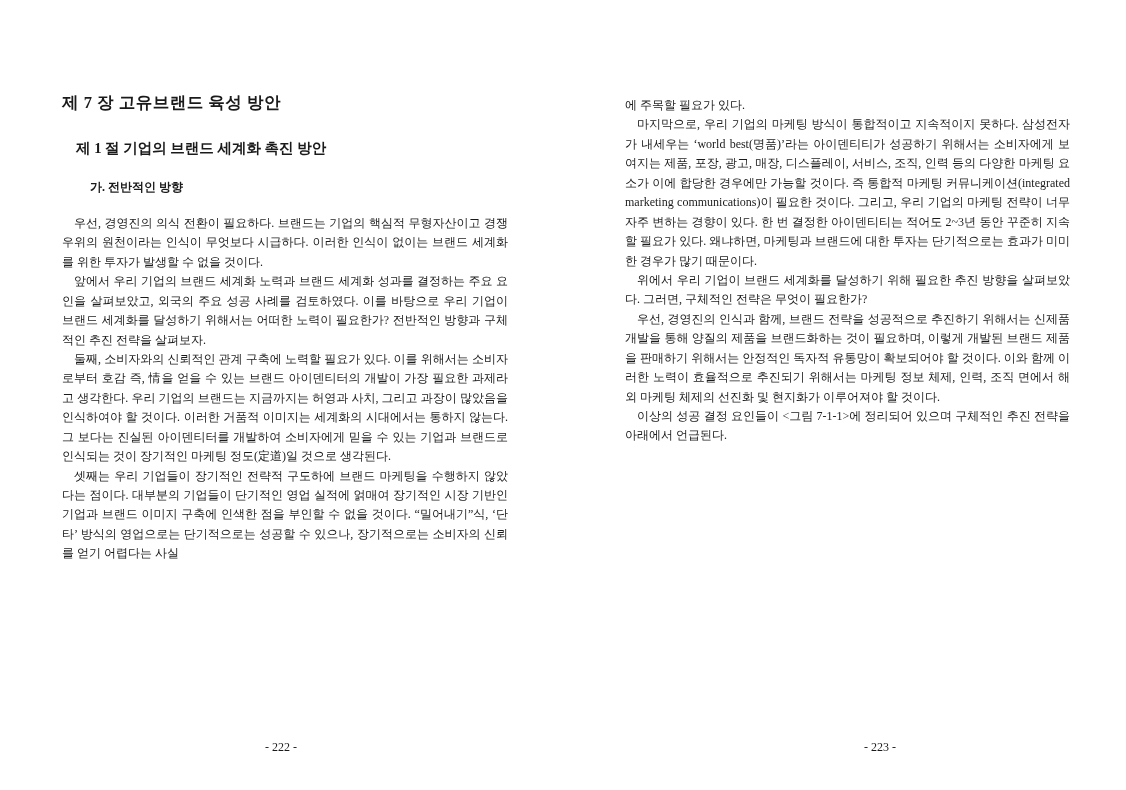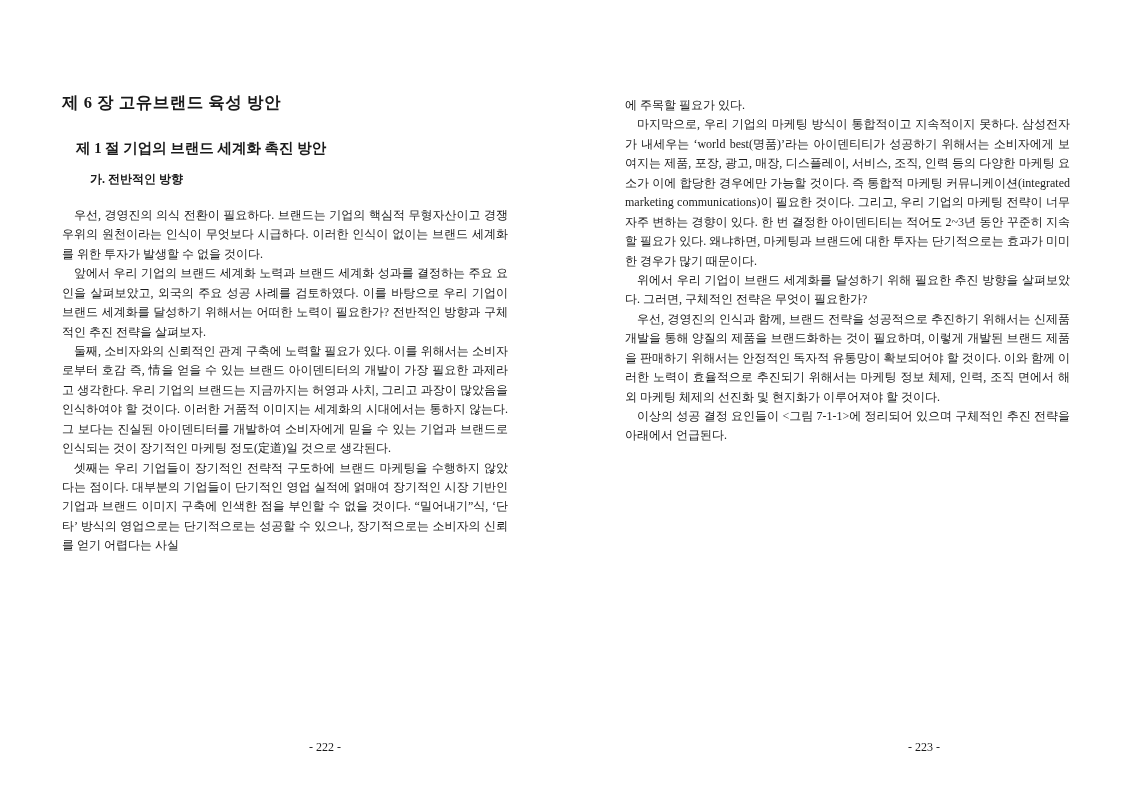--- a/index.html
+++ b/index.html
@@ -46,21 +46,21 @@
   .chapter-title {
     font-size: 16.5px;
     font-weight: bold;
     letter-spacing: 0.5px;
     margin: 0 0 26px 0;
     line-height: 1.3;
   }
   .section-title {
     font-size: 14.5px;
     font-weight: bold;
-    margin: 0 0 14px 0;
+    margin: 0 0 22px 0;
     padding-left: 14px;
     line-height: 1.3;
   }
   .subsection-title {
     font-size: 12.8px;
     font-weight: bold;
     margin: 0 0 20px 0;
     padding-left: 8px;
     line-height: 1.3;
   }
@@ -94,39 +94,39 @@
   .footer {
     position: absolute;
     bottom: 30px;
     left: 0;
     width: 1126px;
     height: 20px;
   }
   .folio {
     position: absolute;
     font-size: 12px;
-    text-align: right;
+    text-align: center;
     width: 120px;
   }
   .folio-left {
     left: 221px;
   }
   .folio-right {
     left: 820px;
   }
 </style>
 </head>
 <body>
 
 <div class="page">
 
   <div class="columns">
 
     <div class="col col-left">
-      <h1 class="chapter-title">제 6 장  고유브랜드 육성 방안</h1>
+      <h1 class="chapter-title">제 7 장  고유브랜드 육성 방안</h1>
       <h2 class="section-title">제 1 절  기업의 브랜드 세계화 촉진 방안</h2>
       <h4 class="item-title">가. 전반적인 방향</h4>
 
       <p class="body">우선, 경영진의 의식 전환이 필요하다. 브랜드는 기업의 핵심적 무형자산이고 경쟁우위의 원천이라는 인식이 무엇보다 시급하다. 이러한 인식이 없이는 브랜드 세계화를 위한 투자가 발생할 수 없을 것이다.</p>
       <p class="body first">앞에서 우리 기업의 브랜드 세계화 노력과 브랜드 세계화 성과를 결정하는 주요 요인을 살펴보았고, 외국의 주요 성공 사례를 검토하였다. 이를 바탕으로 우리 기업이 브랜드 세계화를 달성하기 위해서는 어떠한 노력이 필요한가? 전반적인 방향과 구체적인 추진 전략을 살펴보자.</p>
       <p class="body">둘째, 소비자와의 신뢰적인 관계 구축에 노력할 필요가 있다. 이를 위해서는 소비자로부터 호감 즉, 情을 얻을 수 있는 브랜드 아이덴티터의 개발이 가장 필요한 과제라고 생각한다. 우리 기업의 브랜드는 지금까지는 허영과 사치, 그리고 과장이 많았음을 인식하여야 할 것이다. 이러한 거품적 이미지는 세계화의 시대에서는 통하지 않는다. 그 보다는 진실된 아이덴티터를 개발하여 소비자에게 믿을 수 있는 기업과 브랜드로 인식되는 것이 장기적인 마케팅 정도(定道)일 것으로 생각된다.</p>
       <p class="body">셋째는 우리 기업들이 장기적인 전략적 구도하에 브랜드 마케팅을 수행하지 않았다는 점이다. 대부분의 기업들이 단기적인 영업 실적에 얽매여 장기적인 시장 기반인 기업과 브랜드 이미지 구축에 인색한 점을 부인할 수 없을 것이다. “밀어내기”식, ‘단타’ 방식의 영업으로는 단기적으로는 성공할 수 있으나, 장기적으로는 소비자의 신뢰를 얻기 어렵다는 사실</p>
     </div>
 
     <div class="col col-right">

